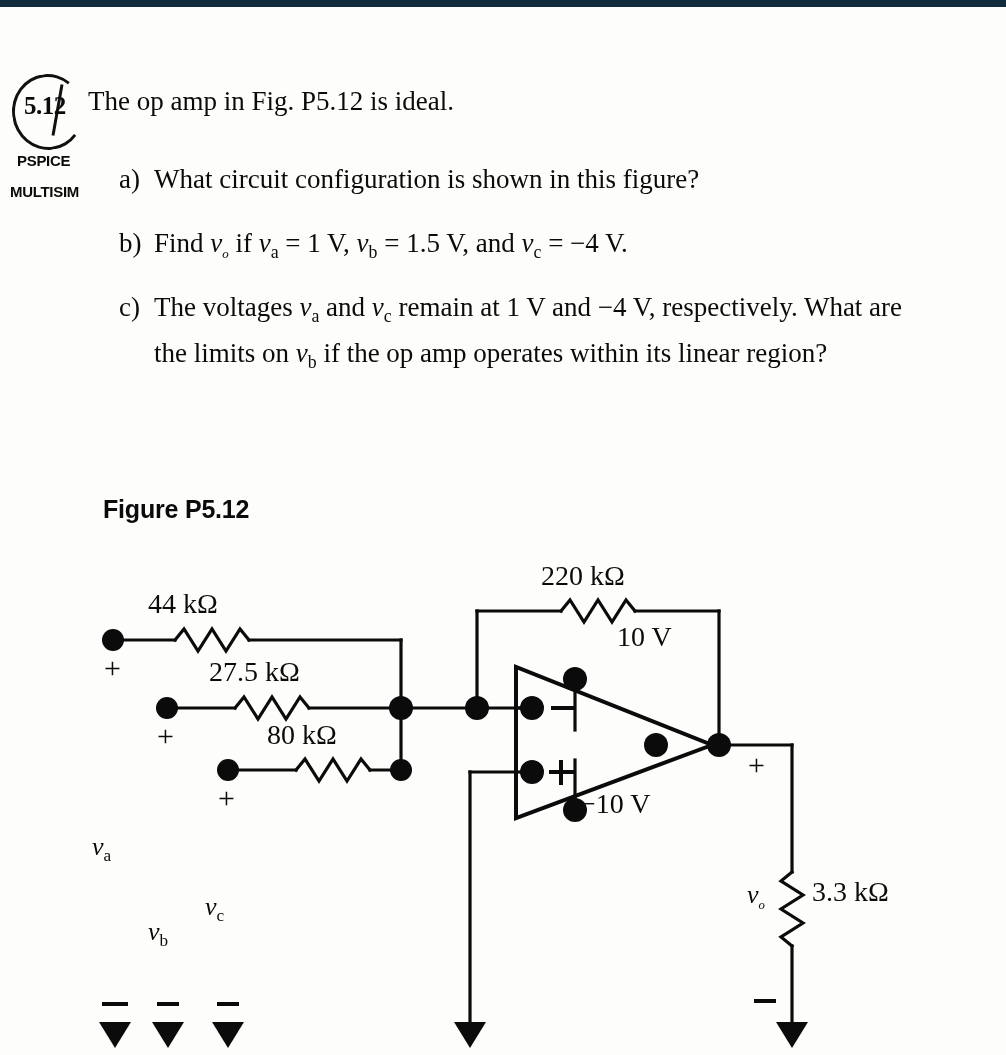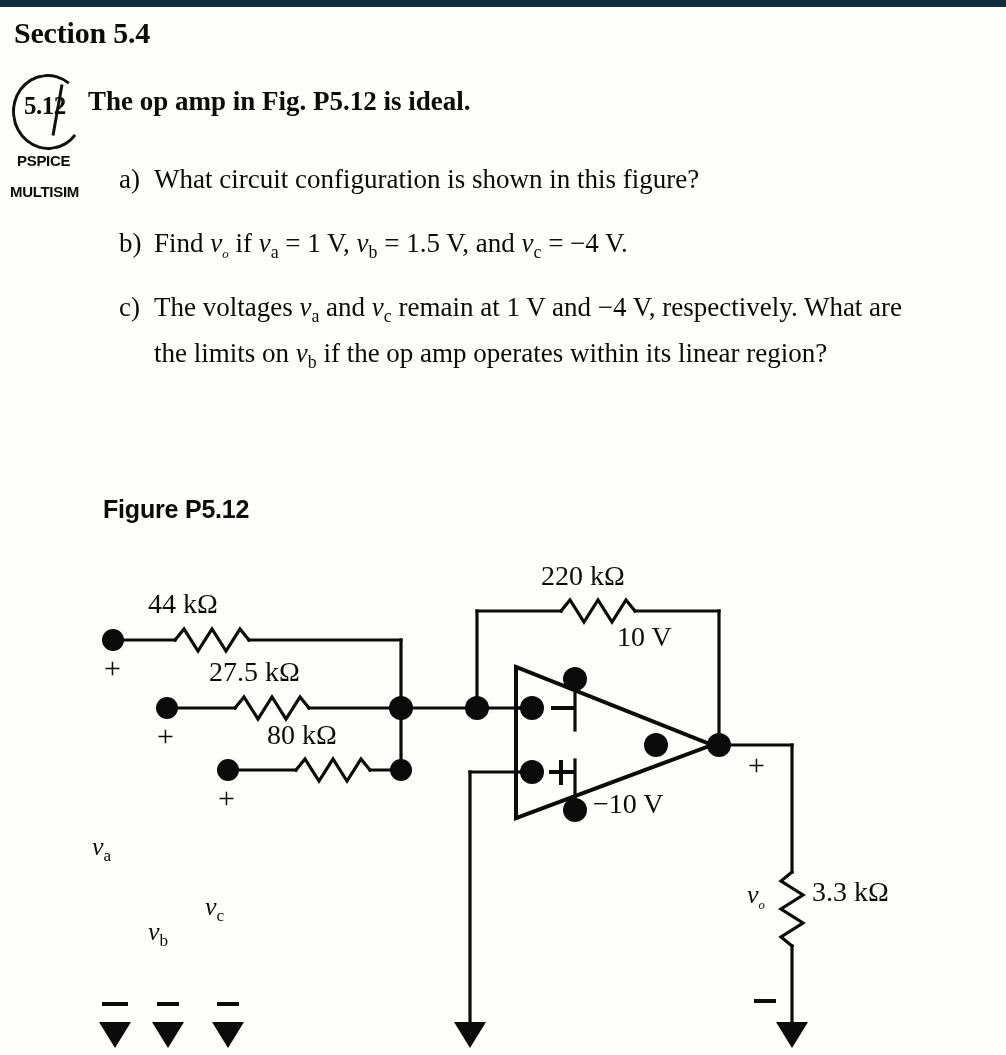--- a/index.html
+++ b/index.html
@@ -80,21 +80,20 @@
   .badge.pspice { left: 17px; top: 152px; }
   .badge.multisim { left: 10px; top: 183px; }
 
   .stem {
     position: absolute;
     left: 88px;
     top: 88px;
     font-size: 27px;
     line-height: 1.0;
     white-space: nowrap;
-    font-weight: bold;
   }
 
   .item {
     position: absolute;
     font-size: 27px;
     line-height: 37px;
     white-space: nowrap;
   }
   .item .marker {
     position: absolute;
@@ -152,21 +151,20 @@
   }
   .vlabel sub { font-style: normal; font-size: 0.66em; }
   .vlabel i { font-style: italic; font-size: 0.74em; }
 </style>
 </head>
 <body>
 
 <div id="page">
   <div class="topbar"></div>
 
-  <div class="section-title">Section 5.4</div>
 
   <div class="circle-annot"></div>
   <div class="slash-annot"></div>
   <div class="prob-num">5.12</div>
 
   <div class="badge pspice">PSPICE</div>
   <div class="badge multisim">MULTISIM</div>
 
   <div class="stem">The op amp in Fig. P5.12 is ideal.</div>
 
@@ -267,21 +265,21 @@
     </g>
   </svg>
 
   <div class="clabel" style="left:148px; top:588px;">44 kΩ</div>
   <div class="clabel" style="left:209px; top:656px;">27.5 kΩ</div>
   <div class="clabel" style="left:267px; top:719px;">80 kΩ</div>
   <div class="clabel" style="left:541px; top:560px;">220 kΩ</div>
   <div class="clabel" style="left:812px; top:876px;">3.3 kΩ</div>
 
   <div class="clabel" style="left:597px; top:621px;margin-left:20px;">10 V</div>
-  <div class="clabel" style="left:593px; top:788px;">−10 V</div>
+  <div class="clabel" style="left:580px; top:788px;">−10 V</div>
 
   <div class="plus-sign" style="left:104px; top:653px;">+</div>
   <div class="plus-sign" style="left:157px; top:721px;">+</div>
   <div class="plus-sign" style="left:218px; top:783px;">+</div>
   <div class="plus-sign" style="left:748px; top:750px;">+</div>
 
   <div class="vlabel" style="left:92px; top:832px;">
     <span>v</span><sub>a</sub>
   </div>
   <div class="vlabel" style="left:148px; top:893px;margin-top:24px;">

